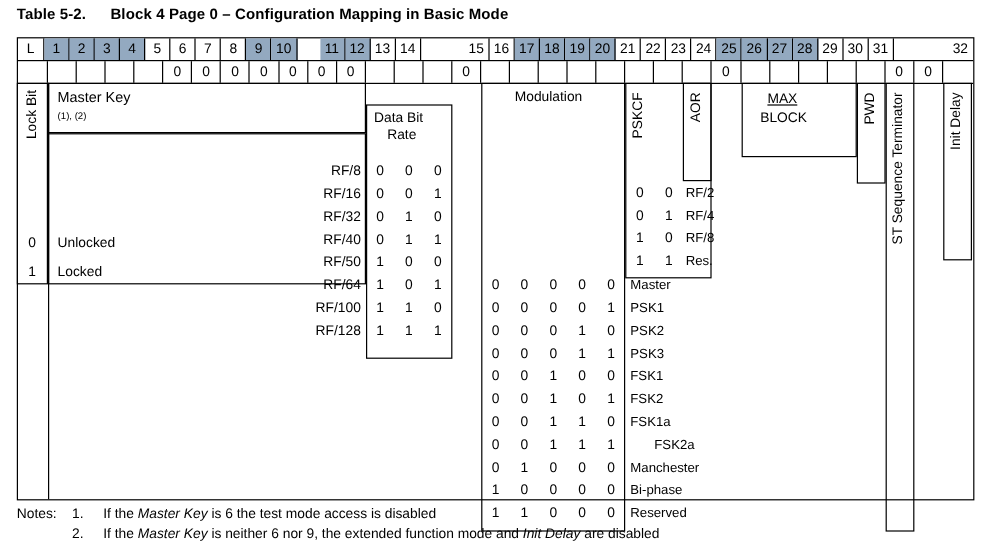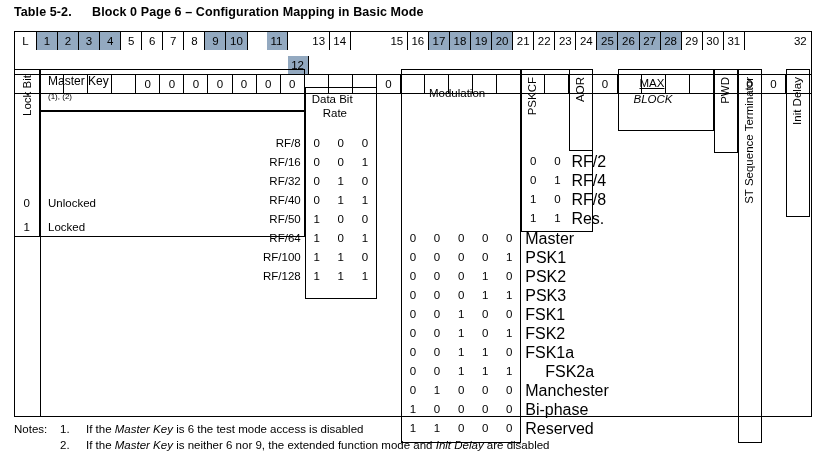--- a/index.html
+++ b/index.html
@@ -49,55 +49,55 @@
   
   .box{position:absolute;box-sizing:border-box;border:1.5px solid #000;}
   .lbl{position:absolute;font-size:11.5px;line-height:13px;}
   .vlbl{
     position:absolute;font-size:11.5px;
     writing-mode:vertical-rl;transform:rotate(180deg);
     white-space:nowrap;
   }
   .sup{font-size:8px;}
   .bit{position:absolute;font-size:11.5px;line-height:13px;text-align:center;width:14px;}
-  .name{position:absolute;font-size:16px;line-height:13px;white-space:nowrap;}
+  .name{position:absolute;font-size:11px;line-height:13px;white-space:nowrap;}
   .rt{position:absolute;font-size:11.5px;line-height:13px;text-align:right;}
   
   #notes{
     position:absolute;left:14px;top:421px;
     font-size:11.5px;line-height:16px;
   }
   #notes .nrow{white-space:nowrap;}
   #notes .nlabel{display:inline-block;width:46px;}
   #notes .nnum{display:inline-block;width:26px;}
   #notes i{font-style:italic;}
 </style>
 </head>
 <body>
 
 <div id="title">
-  <span class="tnum">Table 5-2.</span><span>Block 0 Page 6 – Configuration Mapping in Basic Mode</span>
+  <span class="tnum">Table 5-2.</span><span>Block 4 Page 0 – Configuration Mapping in Basic Mode</span>
 </div>
 
 <div id="table">
 
   <div class="gridrow" id="hdr">
       <div class="cell" style="width: 25px;">L</div>
       <div class="cell shade" style="width: 24.0625px;">1</div>
       <div class="cell shade" style="width: 24.0625px;">2</div>
       <div class="cell shade" style="width: 24.0625px;">3</div>
       <div class="cell shade" style="width: 24.0625px;">4</div>
       <div class="cell" style="width: 24.0625px;">5</div>
       <div class="cell" style="width: 24.0625px;">6</div>
       <div class="cell" style="width: 24.0625px;">7</div>
       <div class="cell" style="width: 24.0625px;">8</div>
       <div class="cell shade" style="width: 24.0625px;">9</div>
       <div class="cell shade" style="width: 24.0625px;">10</div>
       <div class="cell shade" style="width: 24.0625px; margin-left: 19px;">11</div>
-      <div class="cell shade" style="width: 24.0625px; margin-top: 24px;">12</div>
+      <div class="cell shade" style="width: 24.0625px;">12</div>
       <div class="cell" style="width: 24.0625px;">13</div>
       <div class="cell" style="width: 24.0625px;">14</div>
       <div class="cell" style="width: 24.0625px; margin-left: 36px;">15</div>
       <div class="cell" style="width: 24.0625px;">16</div>
       <div class="cell shade" style="width: 24.0625px;">17</div>
       <div class="cell shade" style="width: 24.0625px;">18</div>
       <div class="cell shade" style="width: 24.0625px;">19</div>
       <div class="cell shade" style="width: 24.0625px;">20</div>
       <div class="cell" style="width: 24.0625px;">21</div>
       <div class="cell" style="width: 24.0625px;">22</div>
@@ -198,21 +198,21 @@
         <div class="bit" style="left: 294.719px; top: 182px;">1</div>
         <div class="bit" style="left: 318.781px; top: 182px;">1</div>
         <div class="bit" style="left: 342.844px; top: 182px;">0</div>
         <div class="rt" style="left: 209.688px; top: 201px; width: 76px;">RF/128</div>
         <div class="bit" style="left: 294.719px; top: 201px;">1</div>
         <div class="bit" style="left: 318.781px; top: 201px;">1</div>
         <div class="bit" style="left: 342.844px; top: 201px;">1</div>
       </div>
 
     <div class="box" id="modbox" style="left: 385.938px; top: 0px; width: 120.312px; height: 374px;"></div>
-    <div class="lbl" id="modlbl" style="left: 413.938px; top: 18px;">Modulation</div>
+    <div class="lbl" id="modlbl" style="left: 413.938px; top: 6px;">Modulation</div>
     <div id="modrows">
         <div class="bit" style="left: 390.969px; top: 163px;">0</div>
         <div class="bit" style="left: 415.031px; top: 163px;">0</div>
         <div class="bit" style="left: 439.094px; top: 163px;">0</div>
         <div class="bit" style="left: 463.156px; top: 163px;">0</div>
         <div class="bit" style="left: 487.219px; top: 163px;">0</div>
         <div class="name" style="left: 510.25px; top: 163px;">Master</div>
         <div class="bit" style="left: 390.969px; top: 182px;">0</div>
         <div class="bit" style="left: 415.031px; top: 182px;">0</div>
         <div class="bit" style="left: 439.094px; top: 182px;">0</div>
@@ -290,21 +290,21 @@
         <div class="bit" style="left: 511.281px; top: 143px;">1</div>
         <div class="bit" style="left: 535.344px; top: 143px;">1</div>
         <div class="name" style="left: 556.375px; top: 143px;">Res.</div>
       </div>
 
     <div class="box" id="aorbox" style="left: 554.375px; top: 0px; width: 24.0625px; height: 82px;"></div>
     <div class="vlbl" id="aorlbl" style="left: 559.406px; top: 8px;">AOR</div>
 
     <div class="box" id="mbbox" style="left: 602.5px; top: 0px; width: 96.25px; height: 62px;"></div>
     <div class="lbl" id="mbl1" style="left: 624.5px; top: 8px; text-decoration: underline;">MAX</div>
-    <div class="lbl" id="mbl2" style="left: 618.5px; top: 24px; font-style: italic;">BLOCK</div>
+    <div class="lbl" id="mbl2" style="left: 618.5px; top: 24px;">BLOCK</div>
 
     <div class="box" id="pwdbox" style="left: 698.75px; top: 0px; width: 24.0625px; height: 84px;"></div>
     <div class="vlbl" id="pwdlbl" style="left: 703.781px; top: 8px;">PWD</div>
 
     <div class="box" id="stbox" style="left: 722.812px; top: 0px; width: 24.0625px; height: 374px;"></div>
     <div class="vlbl" id="stlbl" style="left: 727.844px; top: 8px;">ST Sequence Terminator</div>
 
     <div class="box" id="idbox" style="left: 770.938px; top: 0px; width: 24.0625px; height: 148px;"></div>
     <div class="vlbl" id="idlbl" style="left: 775.969px; top: 8px;">Init Delay</div>
 

